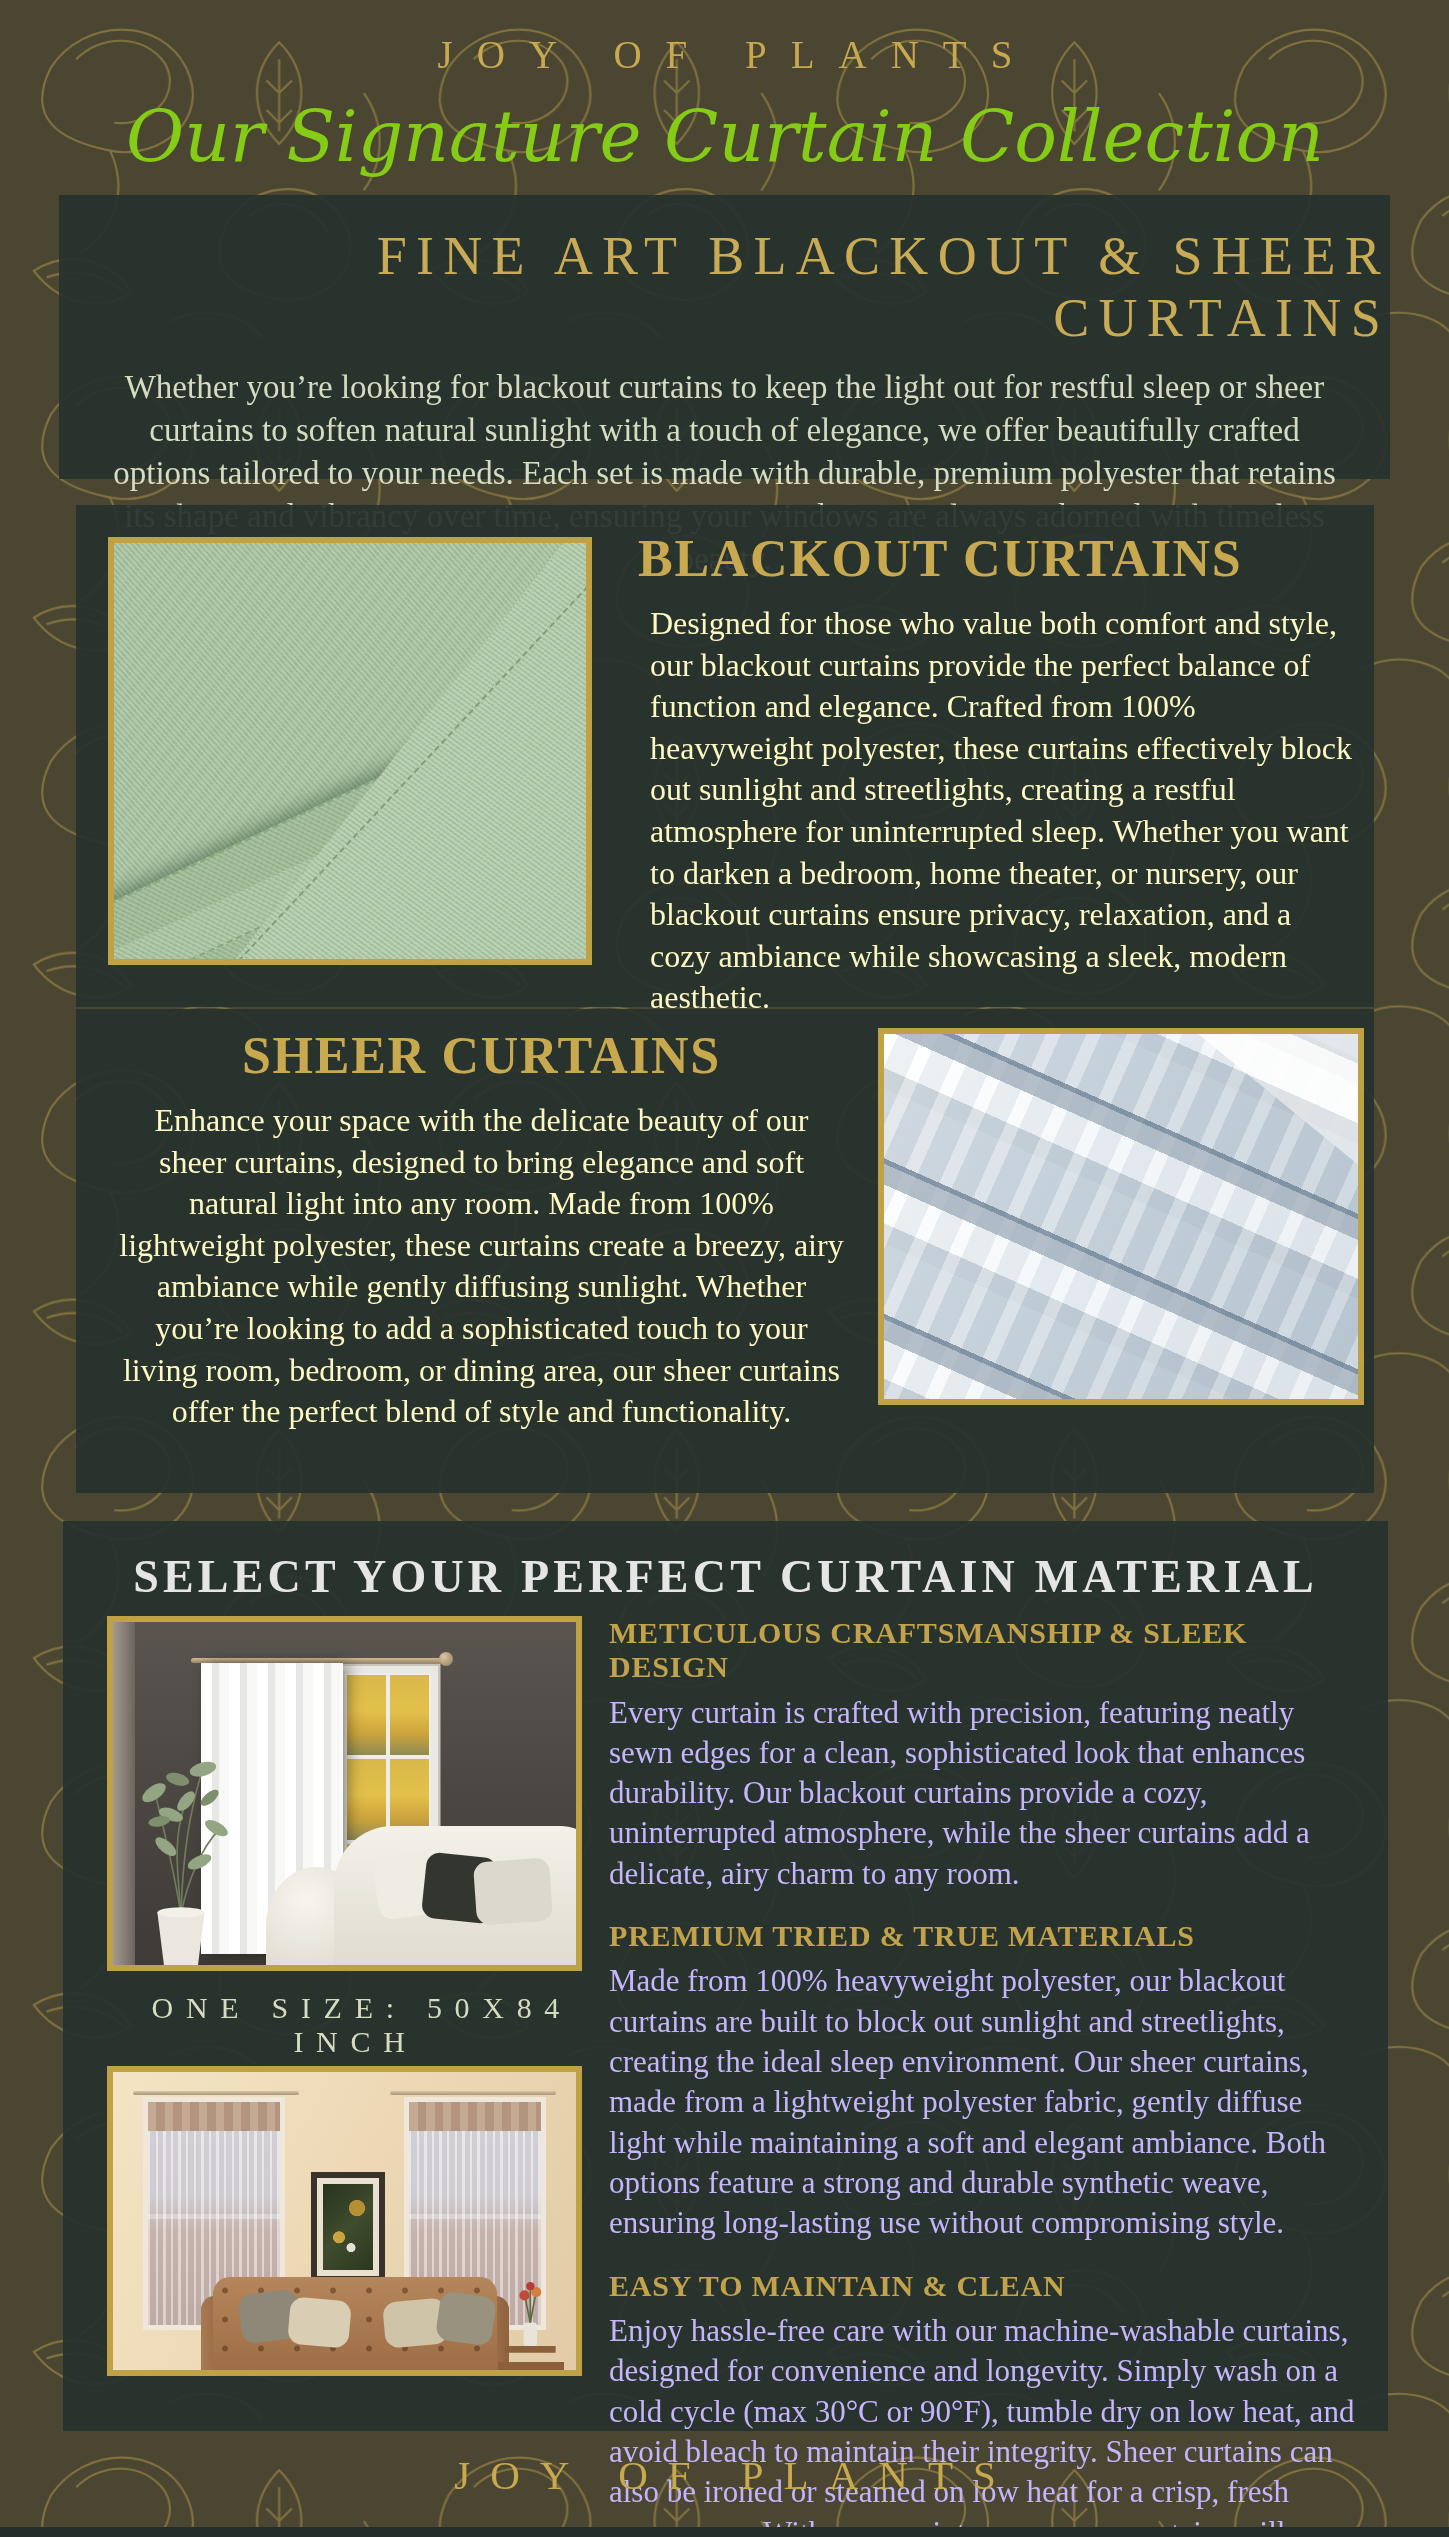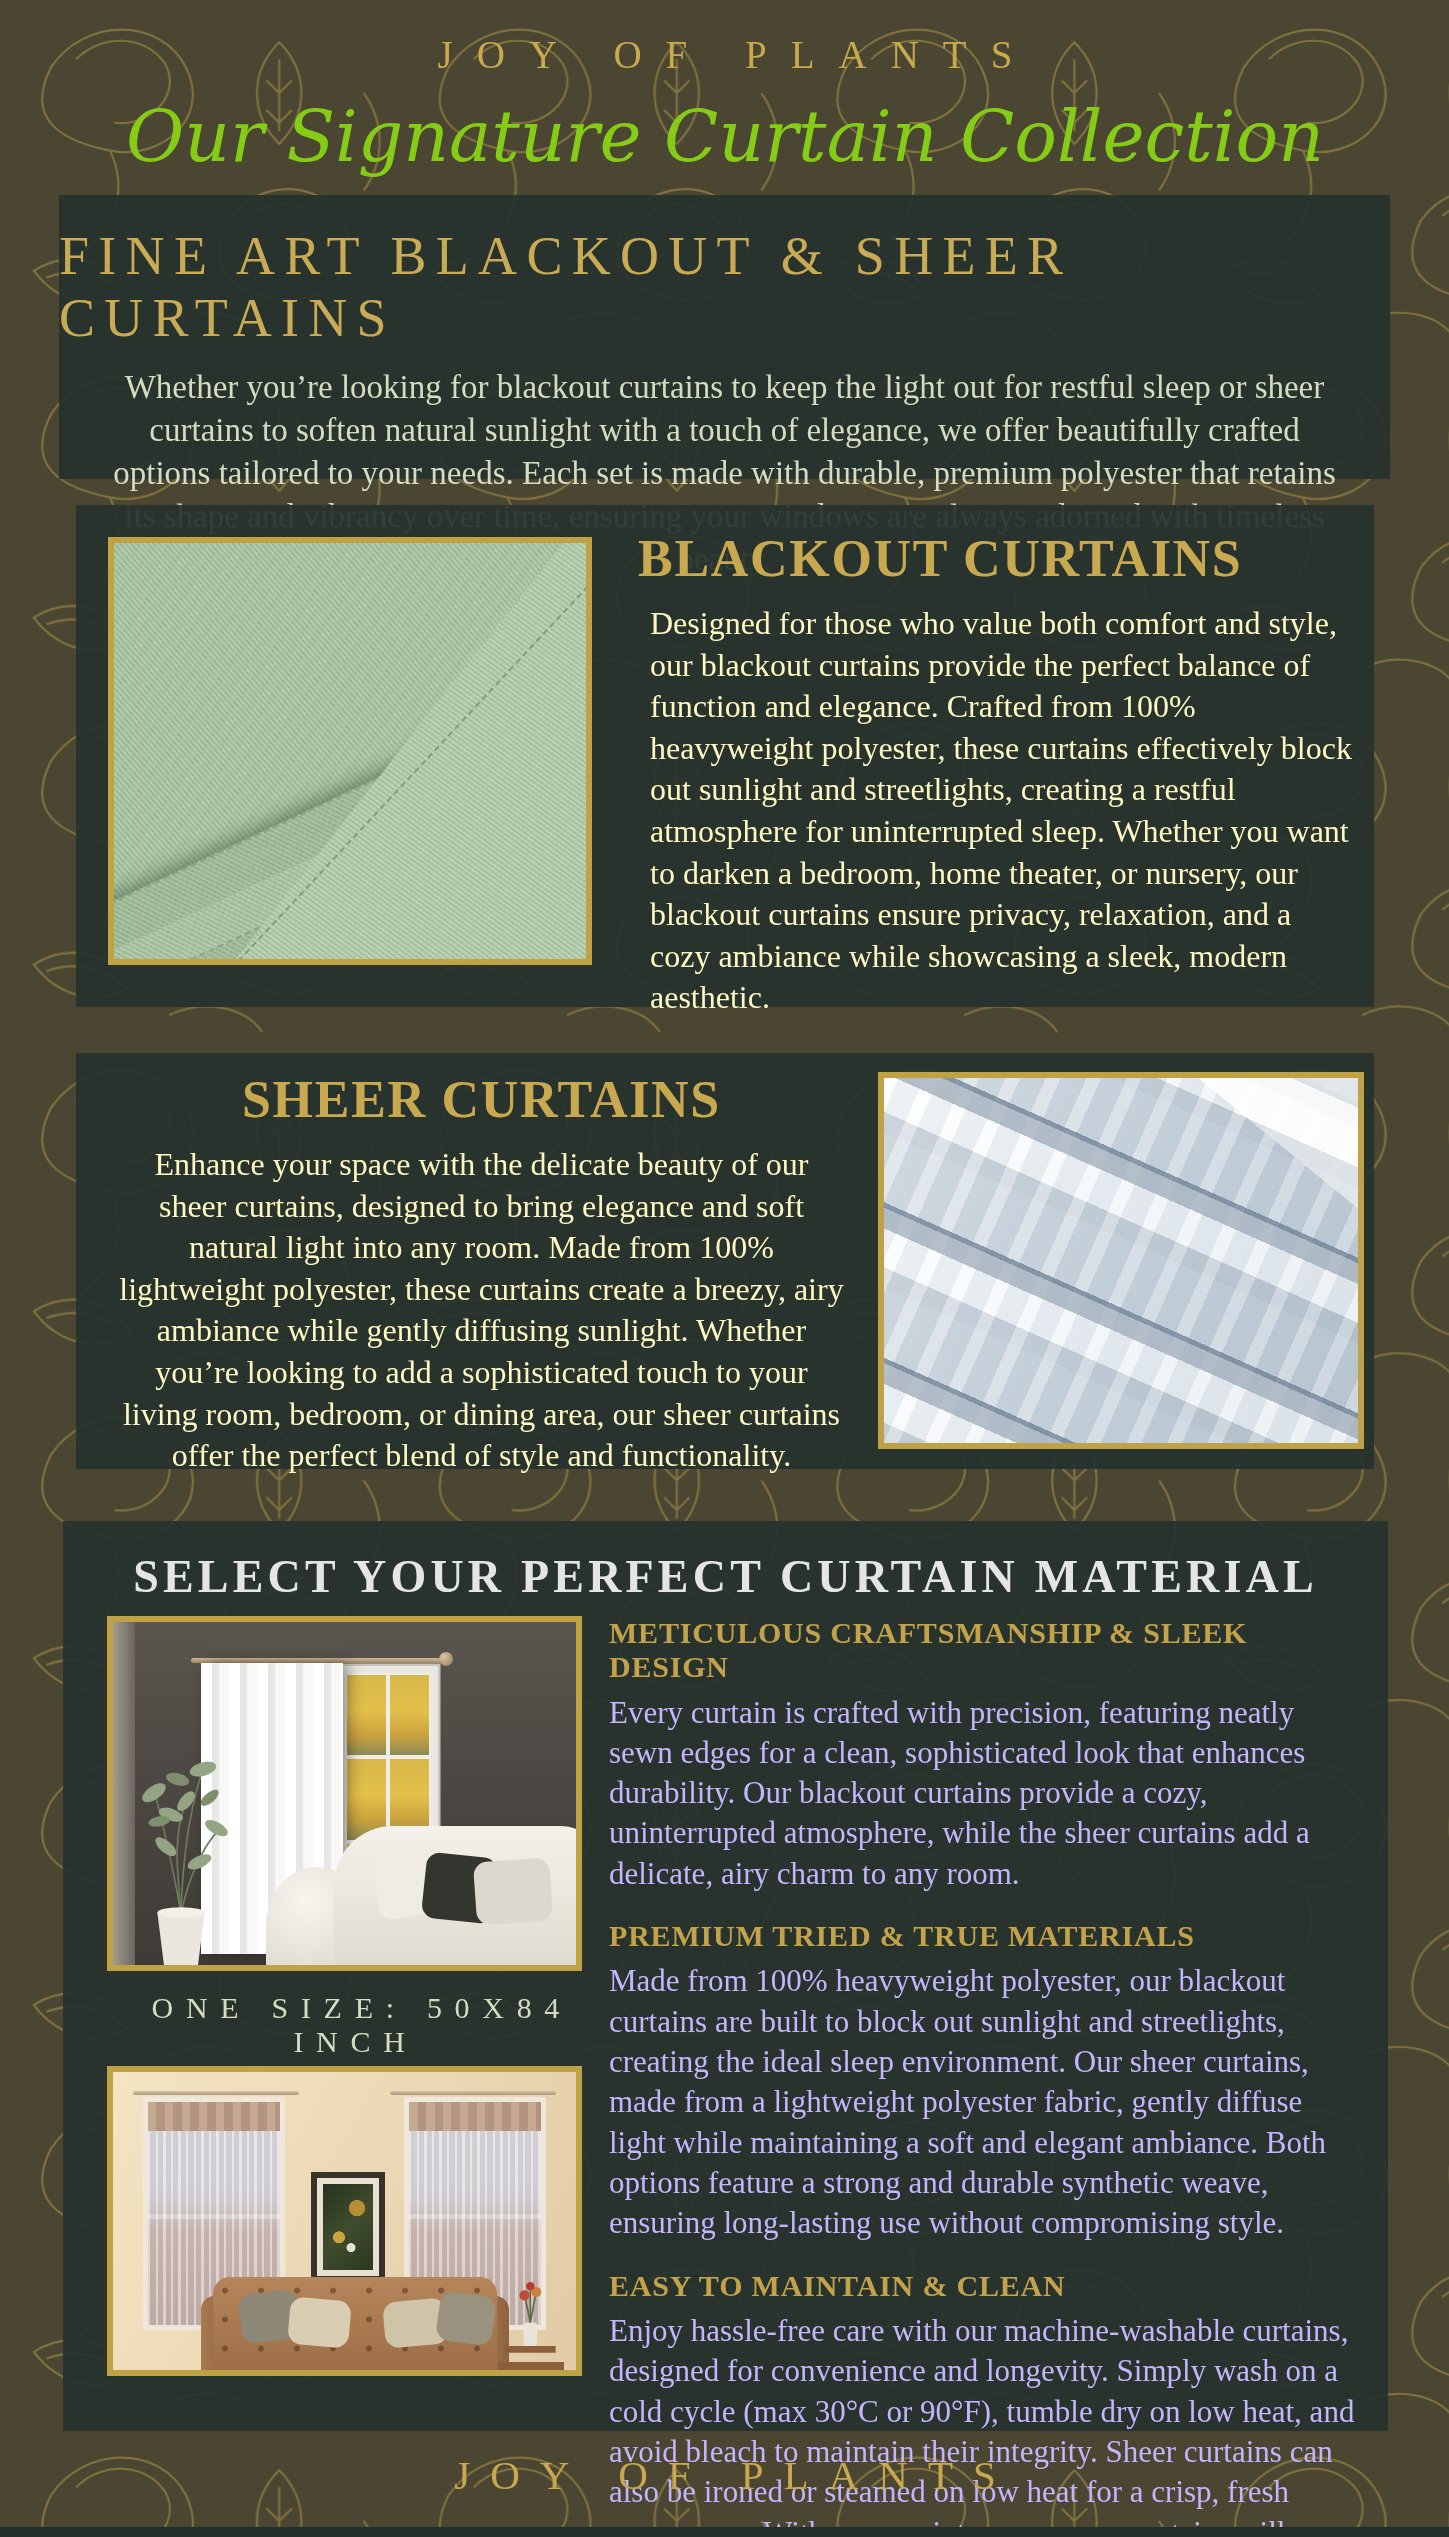--- a/index.html
+++ b/index.html
@@ -6,21 +6,21 @@
   *{box-sizing:border-box;}
   .page{position:relative;width:1450px;height:2538px;overflow:hidden;
         background:#4b4631;font-family:"Liberation Serif",serif;}
   .floral{position:absolute;inset:0;z-index:0;}
   
   .brand-top{position:absolute;top:32px;left:0;width:100%;text-align:center;z-index:2;
     font:400 39px "Liberation Serif",serif;letter-spacing:24px;text-indent:24px;color:#c8a94f;}
   .tagline{position:absolute;top:95px;left:0;width:100%;text-align:center;z-index:2;
     font:italic 400 71px "DejaVu Serif",serif;color:#84cc16;}
   .panel{position:absolute;z-index:1;background:rgba(39,49,45,0.93);}
-  .intro-title{margin:30px 0 0;text-align:left;font:400 54px "Liberation Serif",serif;
+  .intro-title{margin:30px 0 0;text-align:right;font:400 54px "Liberation Serif",serif;
     letter-spacing:9.3px;color:#c9ab55;}
   .intro-body{margin:17px auto 0;width:1252px;text-align:center;
     font:400 33px "Liberation Serif",serif;line-height:1.30;color:#d6dcc0;}
   .sec-title{font:700 52px "Liberation Serif",serif;letter-spacing:1.7px;color:#c9a94f;margin:0 0 15px;}
   .sec-body{font:400 32px "Liberation Serif",serif;line-height:1.30;color:#fef9c3;margin:12px;}
   .gframe{position:absolute;border:6px solid #c0a246;overflow:hidden;background:#222;}
   .select-title{position:absolute;top:29px;left:0;width:100%;text-align:center;
     font:700 46px "Liberation Serif",serif;letter-spacing:4.2px;color:#e5e5e5;}
   .feat-title{font:700 30px "Liberation Serif",serif;letter-spacing:0.8px;color:#c2a24b;margin:0 0 8.5px;}
   .feat-body{font:400 31px "Liberation Serif",serif;line-height:1.30;color:#c4b5fd;margin:0 0 25px;}
@@ -147,21 +147,21 @@
           <div class="fg-stitch1"></div>
         </div>
       </div>
     </div>
     <div style="position:absolute;left:562px;top:24px;width:733px;">
       <h2 class="sec-title">BLACKOUT CURTAINS</h2>
       <p class="sec-body">Designed for those who value both comfort and style, our blackout curtains provide the perfect balance of function and elegance. Crafted from 100% heavyweight polyester, these curtains effectively block out sunlight and streetlights, creating a restful atmosphere for uninterrupted sleep. Whether you want to darken a bedroom, home theater, or nursery, our blackout curtains ensure privacy, relaxation, and a cozy ambiance while showcasing a sleek, modern aesthetic.</p>
     </div>
   </div>
 
-  <div class="panel" style="left:76px;top:1053px;width:1298px;height:416px;">
+  <div class="panel" style="left:76px;top:1009px;width:1298px;height:484px;">
     <div style="position:absolute;left:30px;top:17px;width:751px;text-align:center;">
       <h2 class="sec-title">SHEER CURTAINS</h2>
       <p class="sec-body">Enhance your space with the delicate beauty of our sheer curtains, designed to bring elegance and soft natural light into any room. Made from 100% lightweight polyester, these curtains create a breezy, airy ambiance while gently diffusing sunlight. Whether you’re looking to add a sophisticated touch to your living room, bedroom, or dining area, our sheer curtains offer the perfect blend of style and functionality.</p>
     </div>
     <div class="gframe" style="left:802px;top:18.6px;width:486px;height:377px;">
       <div class="fab-sheer">
         <div class="fs-corner"></div>
         <div class="fs-wave"></div>
       </div>
     </div>

